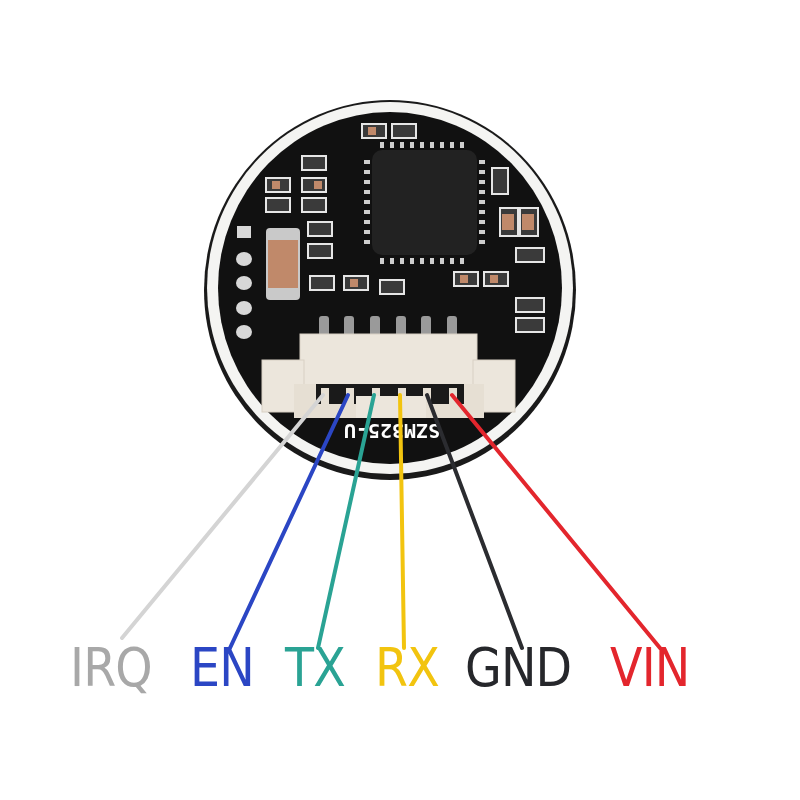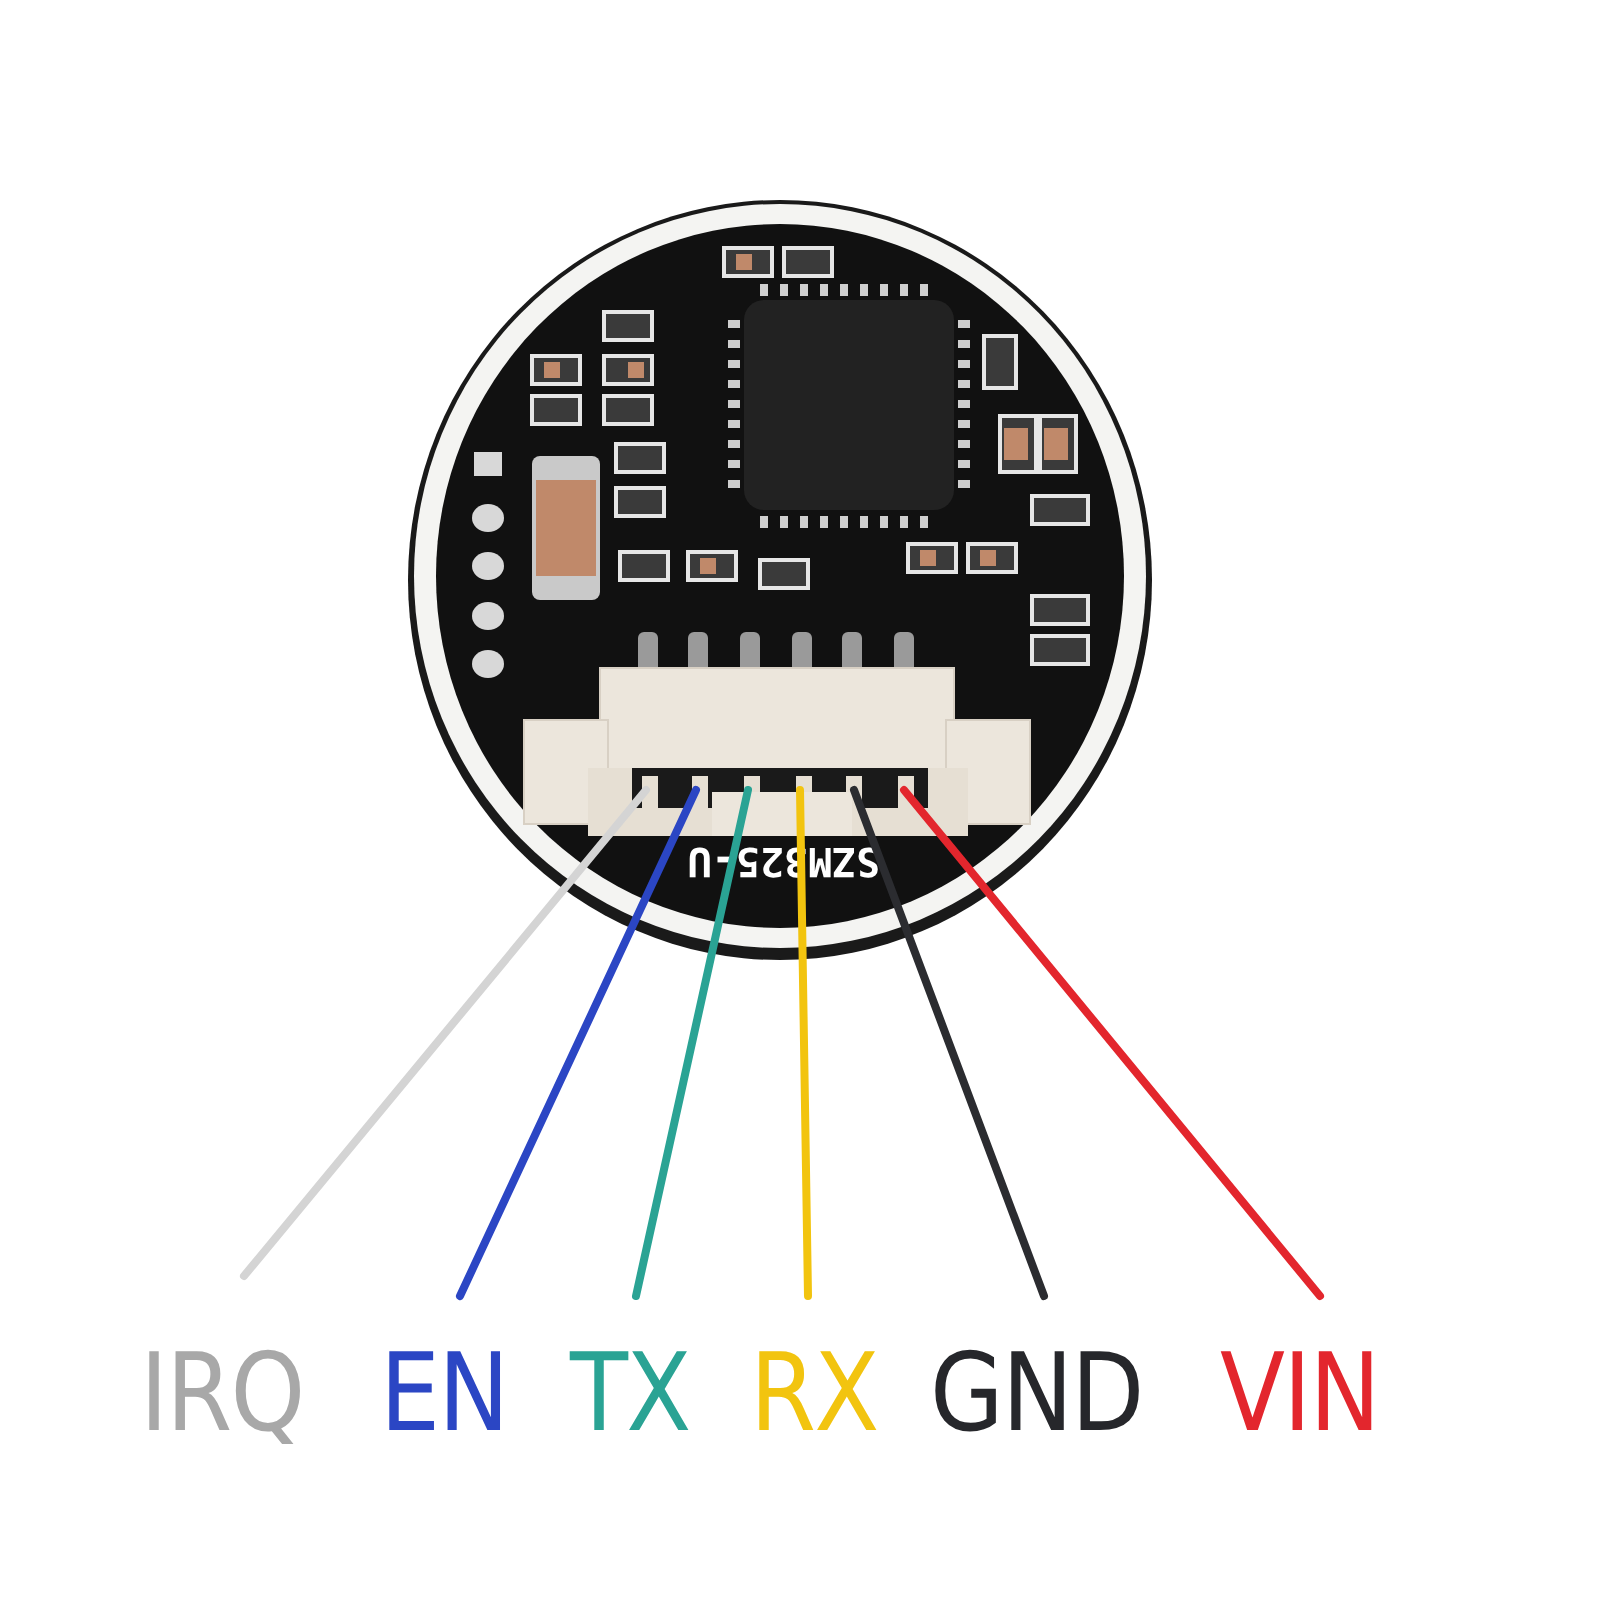--- a/index.html
+++ b/index.html
@@ -1,18 +1,18 @@
 <!DOCTYPE html>
 <html><head>
 <meta charset="utf-8">
 <style>
   html, body { margin:0; padding:0; background:#ffffff; }
   body { width:800px; height:800px; position:relative; overflow:hidden; font-family:"DejaVu Sans", sans-serif; }
   #stage { position:absolute; left:0; top:0; width:800px; height:800px; }
-  .labels { position:absolute; left:0; top:657px; width:644px; height:90px; }
+  .labels { position:absolute; left:0; top:628px; width:644px; height:90px; }
   .pin-label { position:absolute; top:0; font-family:"DejaVu Sans", sans-serif; font-size:54px; line-height:80px; letter-spacing:-1px; transform:scaleX(0.88); transform-origin:left center; }
 </style>
 </head>
 <body>
 
 <div id="stage">
   <svg width="800" height="800" viewBox="0 0 800 800">
 
     <g>
       <ellipse cx="390" cy="290" rx="186" ry="190" fill="#1a1a1a"></ellipse>

